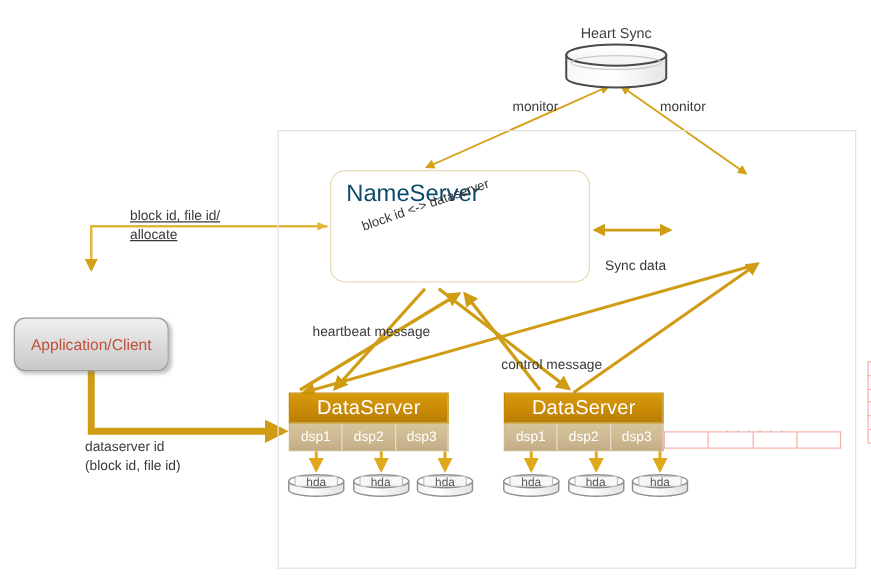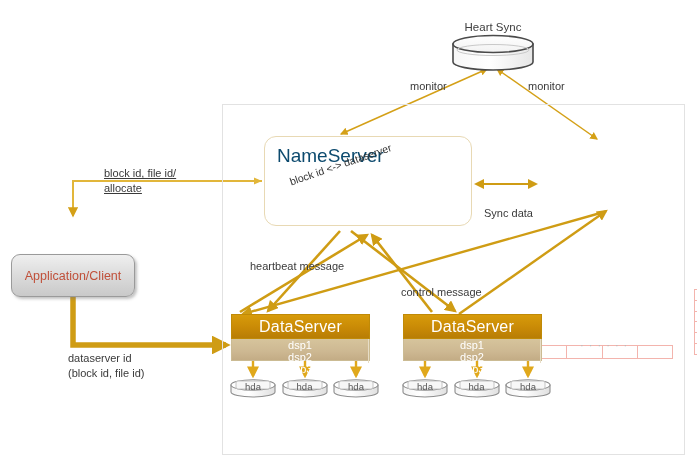--- a/index.html
+++ b/index.html
@@ -156,21 +156,21 @@
     justify-content: center;
     font-size: 12.5px;
     color: #c0503a;
     white-space: nowrap;
     margin-top: 32px;
   }
 
   
   .dataserver {
     position: absolute;
-    width: 139px;
+    width: 128px;
     border-radius: 18px;
   }
   .ds-1 { left: 231px; top: 314px; }
   .ds-2 { left: 403px; top: 314px; }
   .ds-header {
     height: 25px;
     background: linear-gradient(180deg, #d79b0a 0%, #c98a06 55%, #b87d05 100%);
     border: 1px solid #c08a07;
     box-sizing: border-box;
     display: flex;
@@ -180,21 +180,20 @@
     font-size: 16px;
     letter-spacing: 0.2px;
   }
   .ds-dsps {
     display: flex;
     height: 22px;
     background: linear-gradient(180deg, #d6c49c 0%, #cdb892 60%, #c3ac85 100%);
     border: 1px solid #cbbb93;
     border-top: none;
     box-sizing: border-box;
-    flex-direction: column;
   }
   .ds-dsps .dsp {
     flex: 1 1 0;
     display: flex;
     align-items: center;
     justify-content: center;
     font-size: 11px;
     color: #ffffff;
     border-right: 1px solid #e7ddc6;
     box-sizing: border-box;

